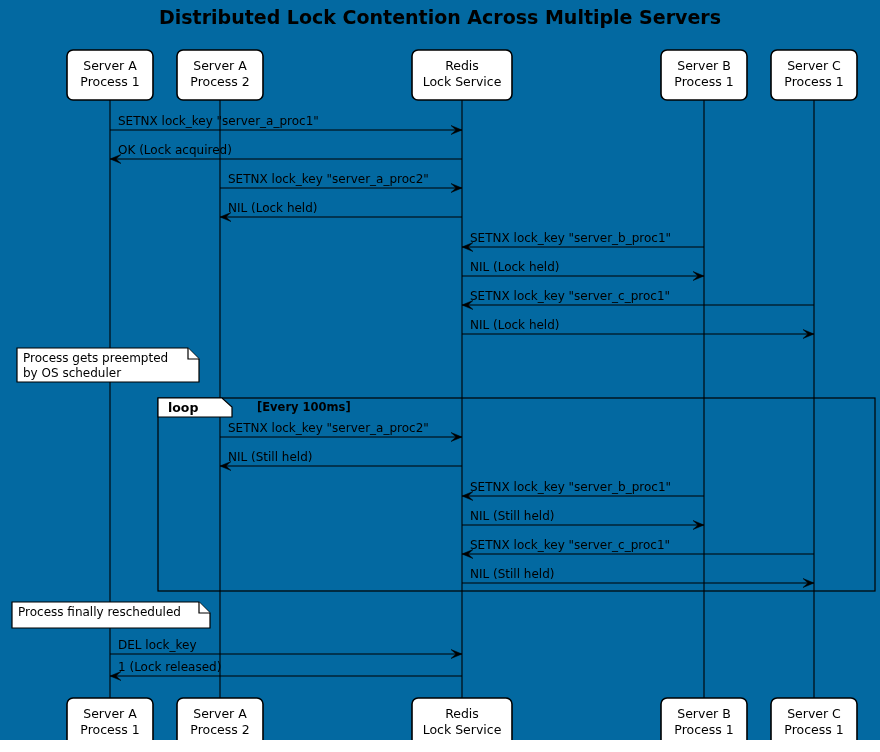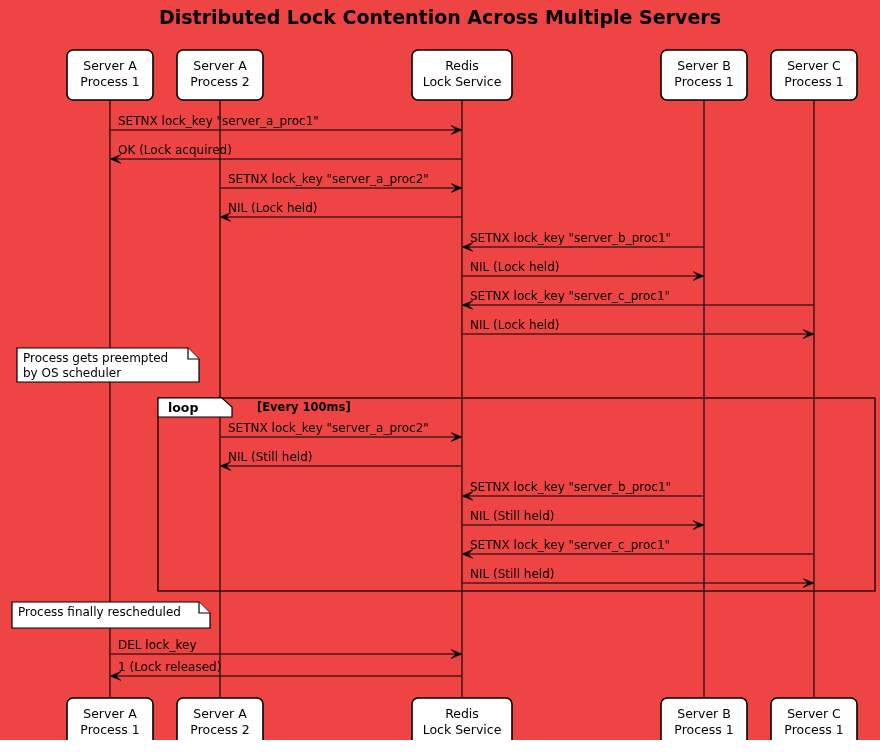--- a/index.html
+++ b/index.html
@@ -10,21 +10,21 @@
   }
   body {
     font-family: "DejaVu Sans", "Liberation Sans", sans-serif;
     color: #000000;
   }
   #diagram-root {
     position: relative;
     width: 880px;
     height: 740px;
     overflow: hidden;
-    background: #ef4444;
+    background: #0369a1;
   }
   #seq-svg {
     position: absolute;
     left: 0;
     top: 0;
     width: 880px;
     height: 752px;
   }
   .diagram-title {
     font-size: 19px;

